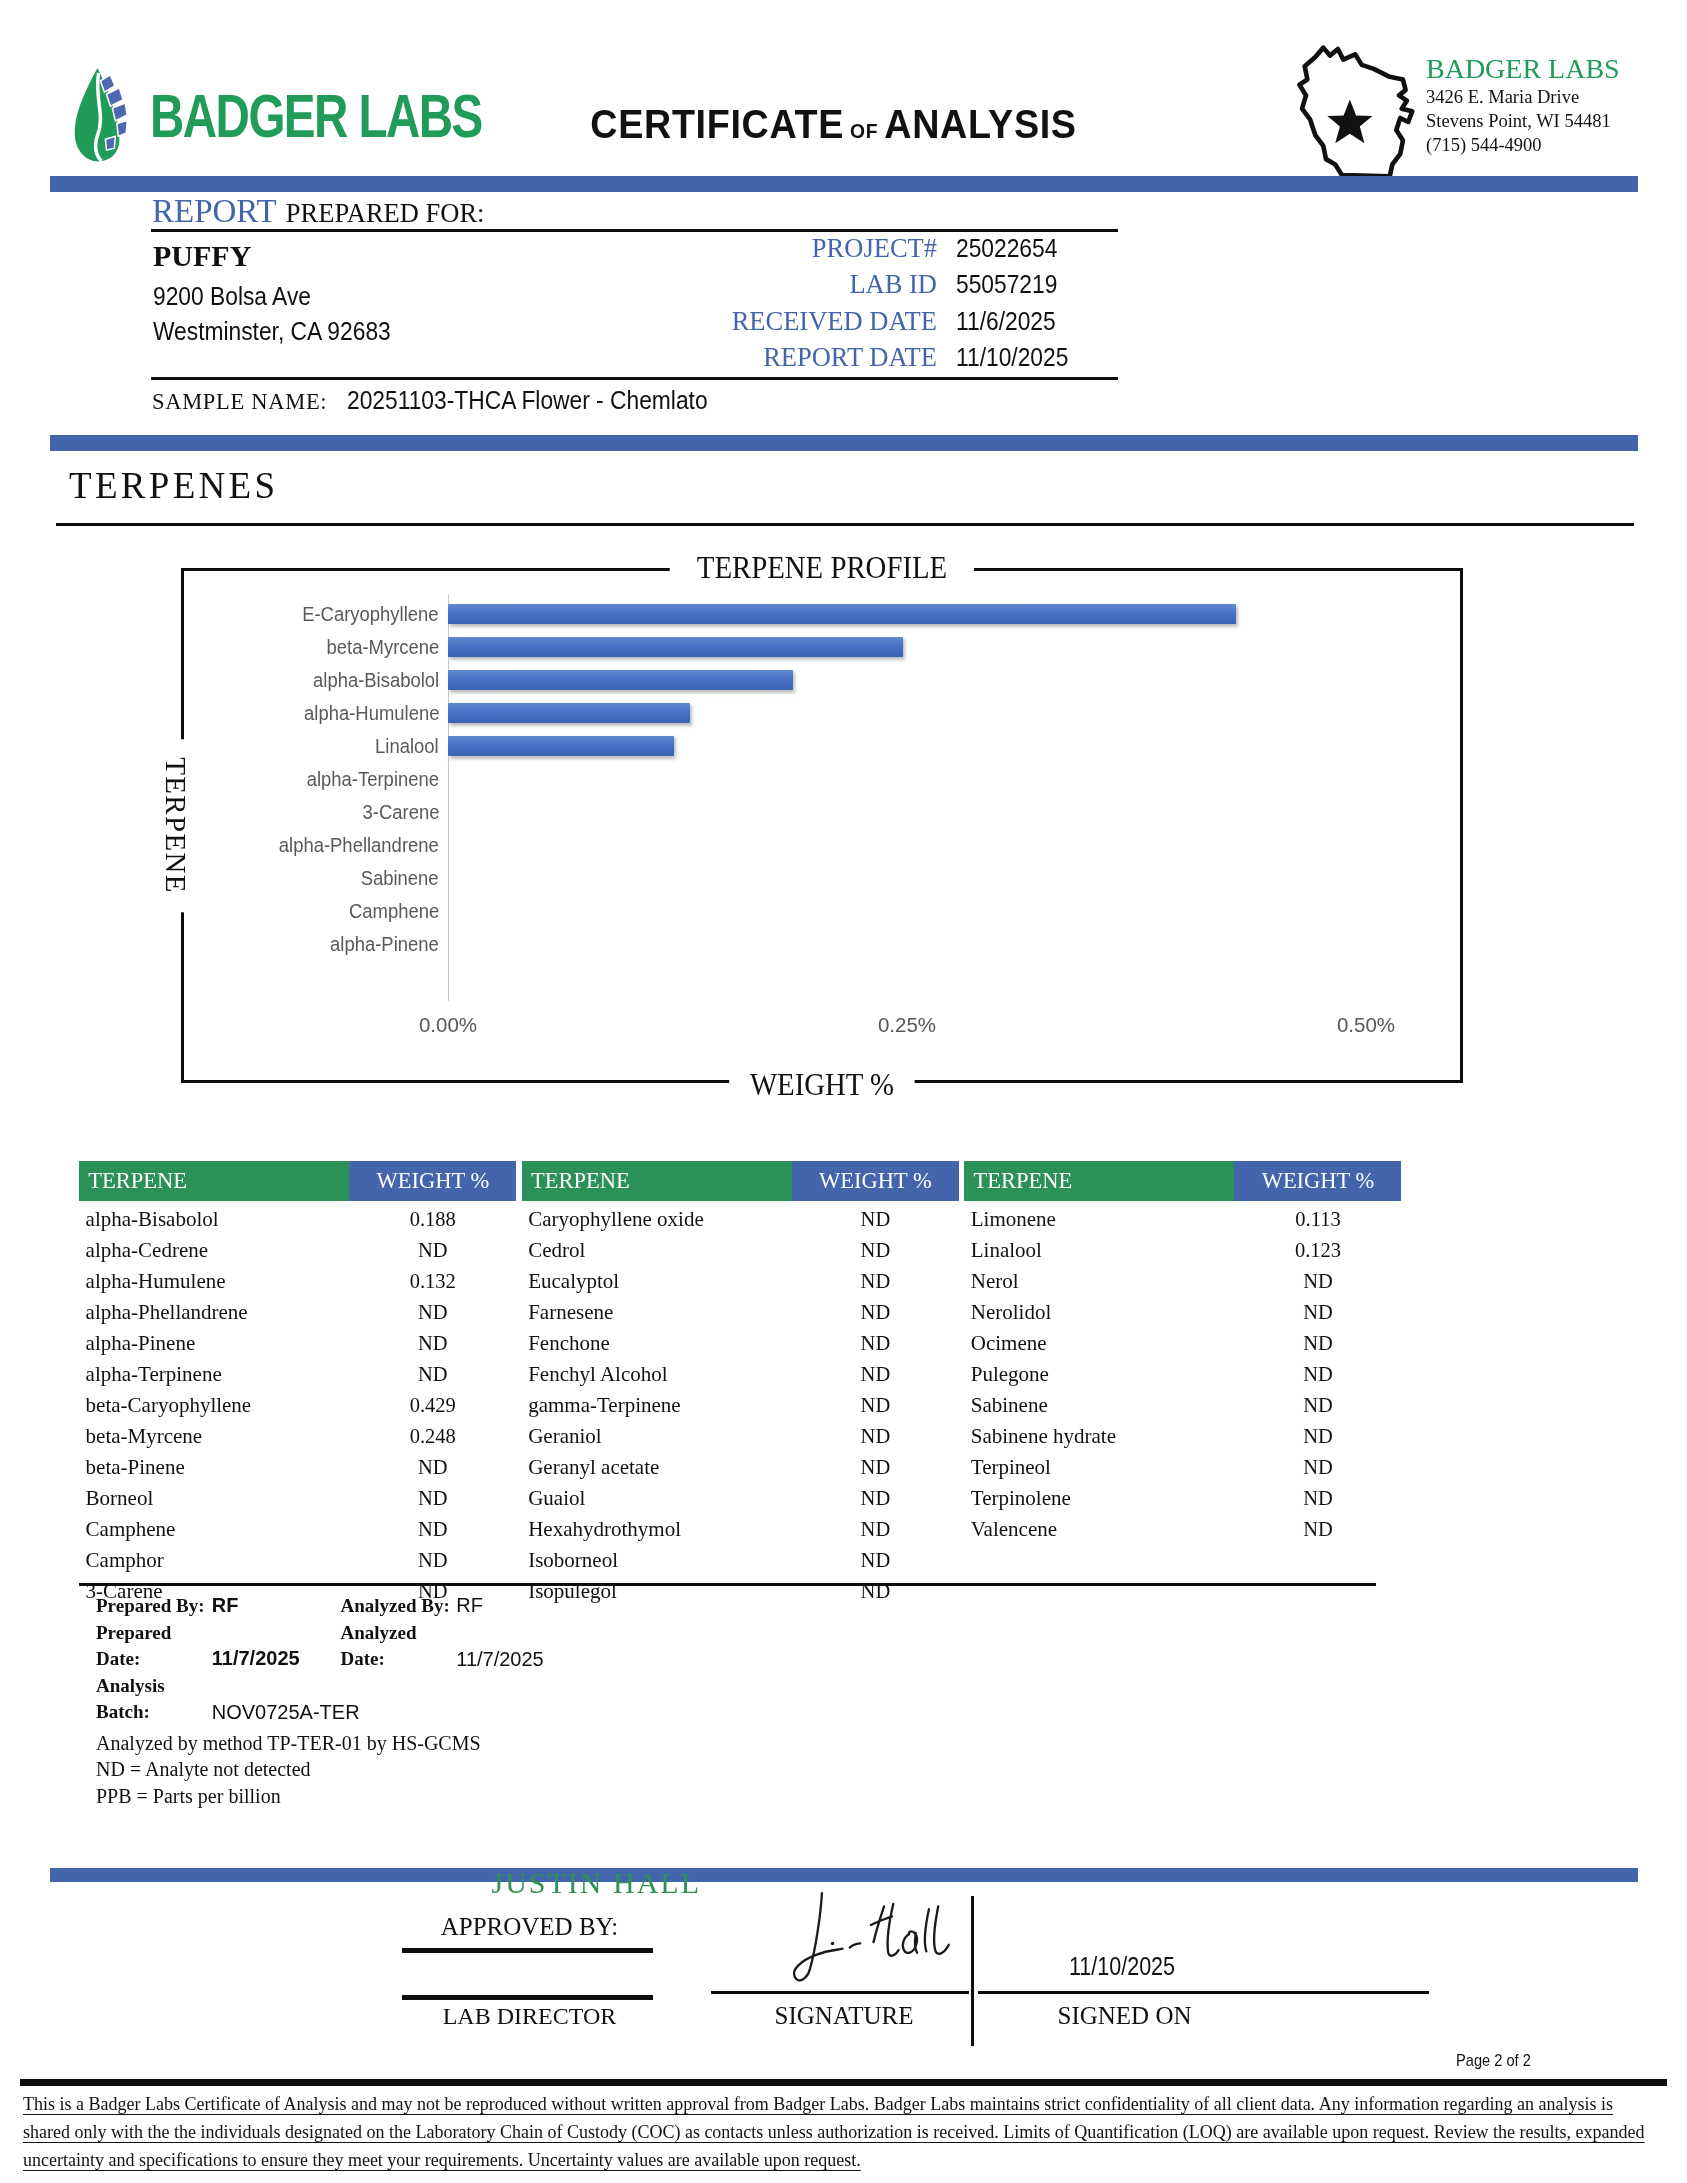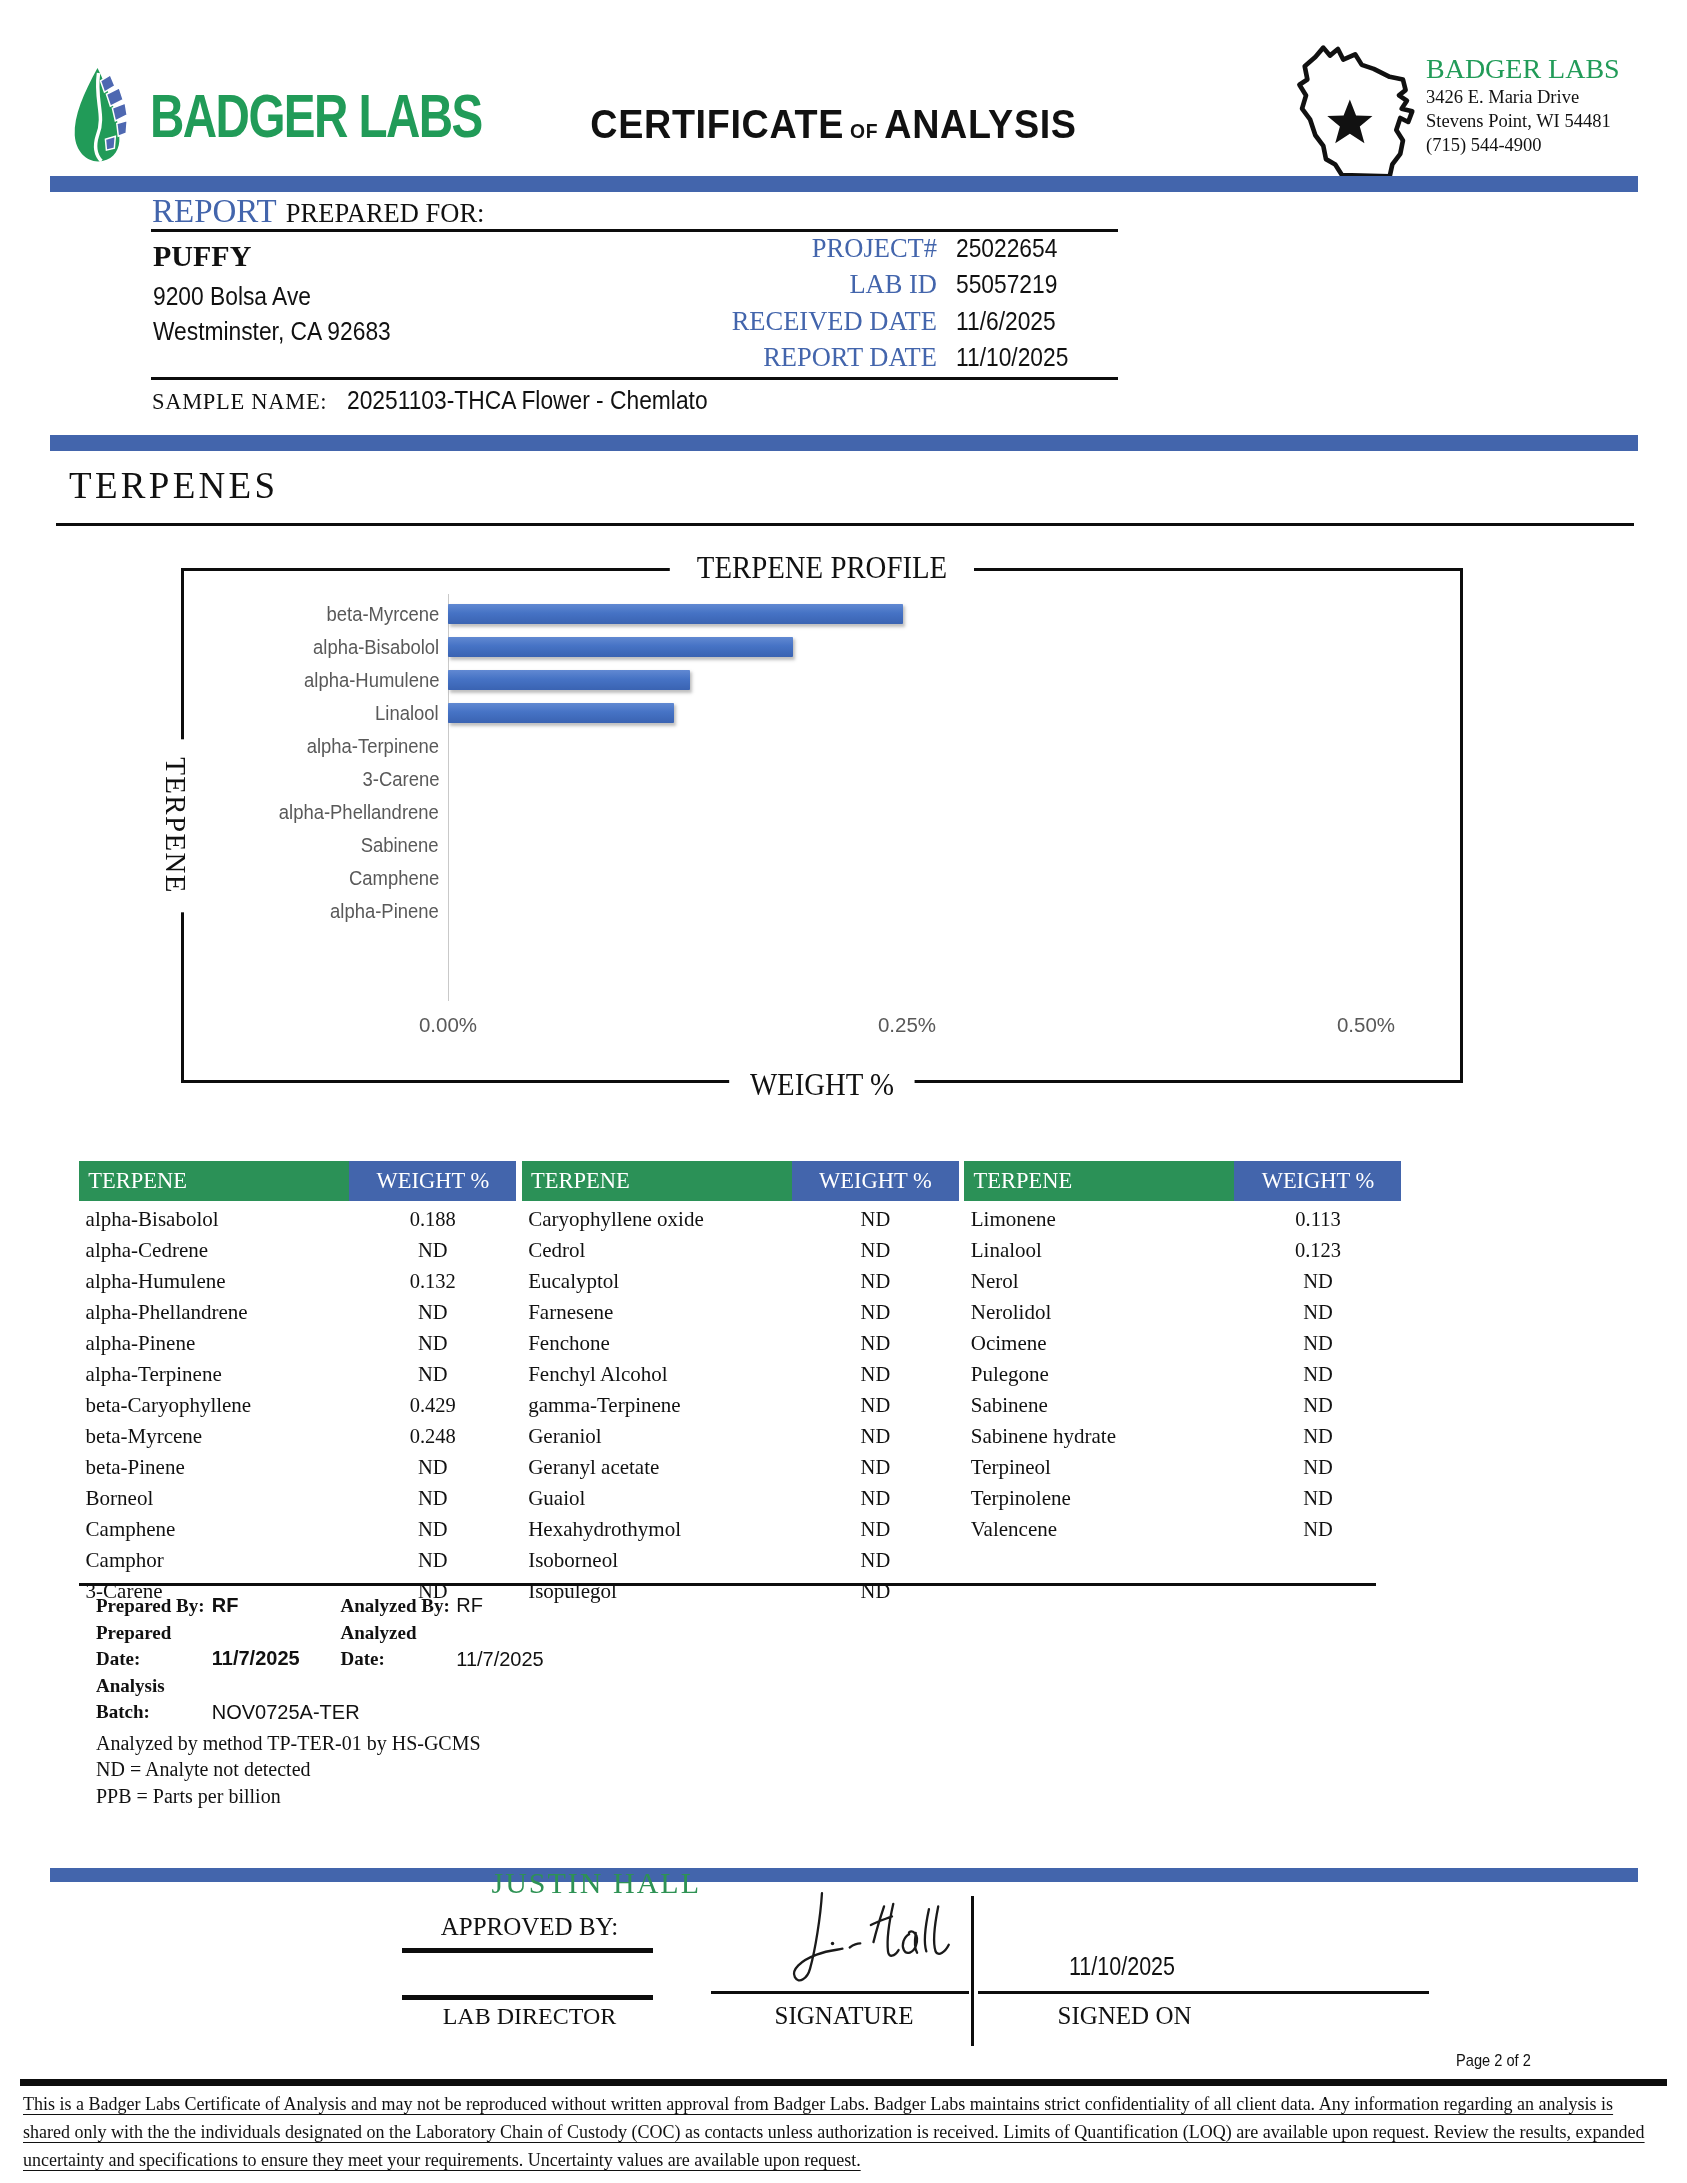--- a/index.html
+++ b/index.html
@@ -150,20 +150,26 @@
   <div class="blue-bar" style="top:435px;"></div>
 
   <div class="abs section-title">TERPENES</div>
   <div class="rule" style="left:56px;top:523px;width:1578px;height:3.3px;"></div>
 
   <div class="chart-box">
     <span class="chart-title">TERPENE PROFILE</span>
     <span class="chart-ylabel">TERPENE</span>
     <div class="chart-axis"></div>
     <div class="chart-rows" id="chart-rows">
+        <div class="chart-row">
+          <div class="chart-cat"><span class="cond-r">E-Caryophyllene</span></div>
+          <div class="chart-track">
+            <div class="chart-bar" style="width: 788px;"></div>
+          </div>
+        </div>
         <div class="chart-row">
           <div class="chart-cat"><span class="cond-r">beta-Myrcene</span></div>
           <div class="chart-track">
             <div class="chart-bar" style="width: 455px;"></div>
           </div>
         </div>
         <div class="chart-row">
           <div class="chart-cat"><span class="cond-r">alpha-Bisabolol</span></div>
           <div class="chart-track">
             <div class="chart-bar" style="width: 345px;"></div>

